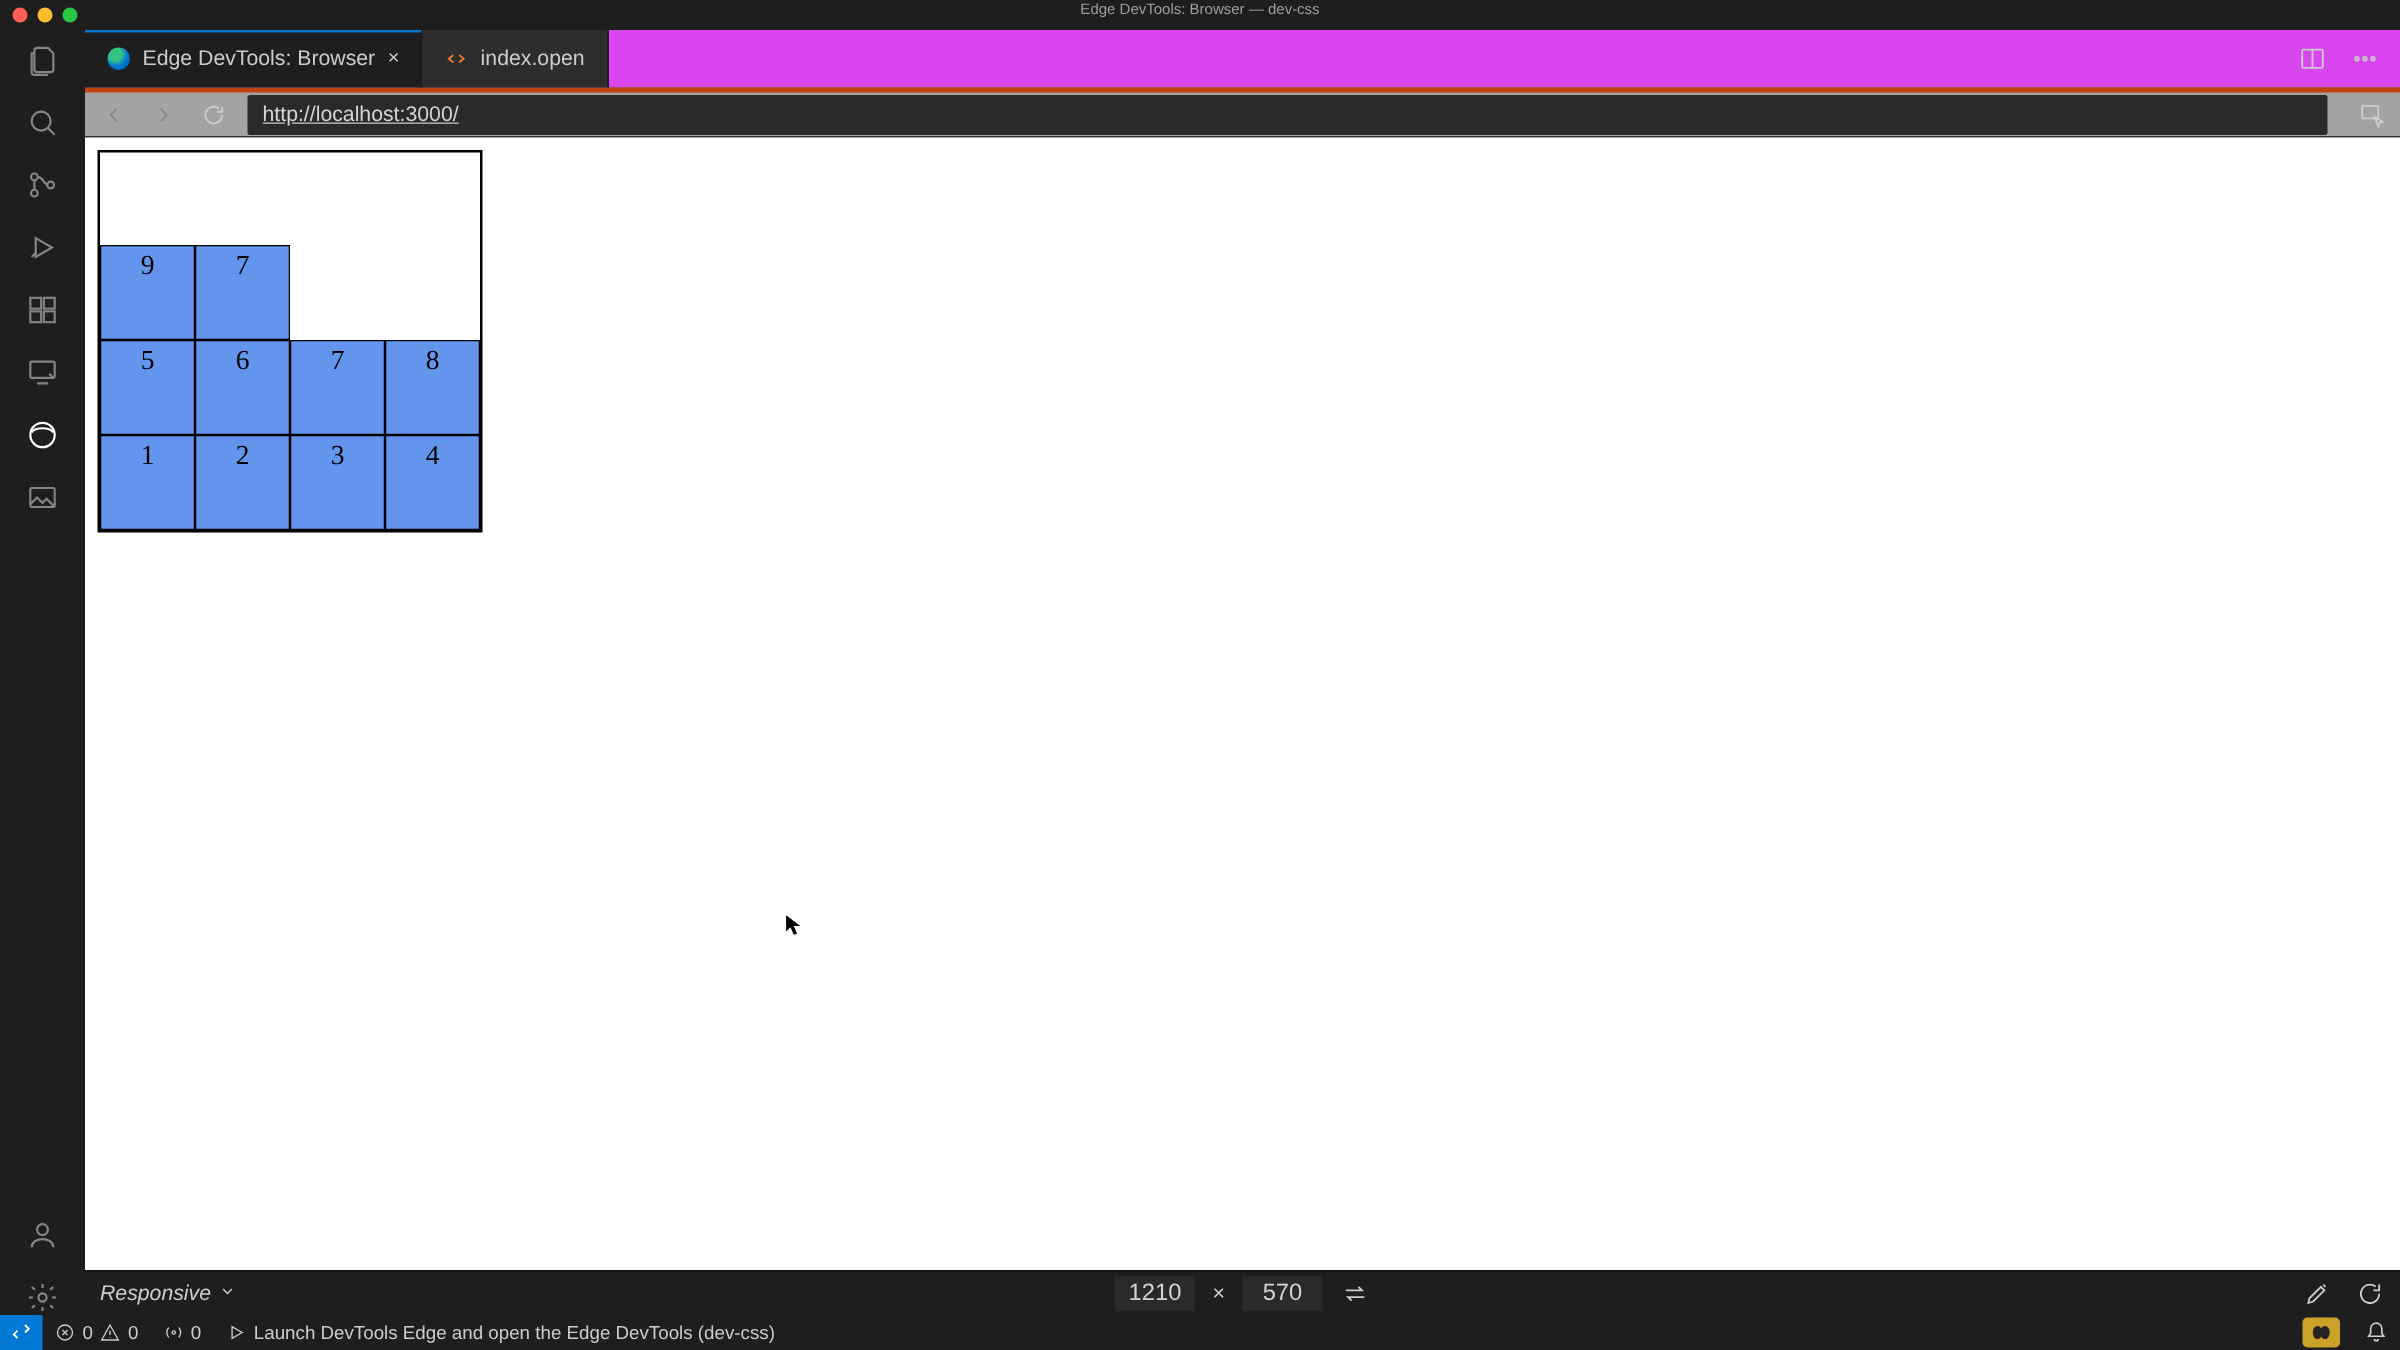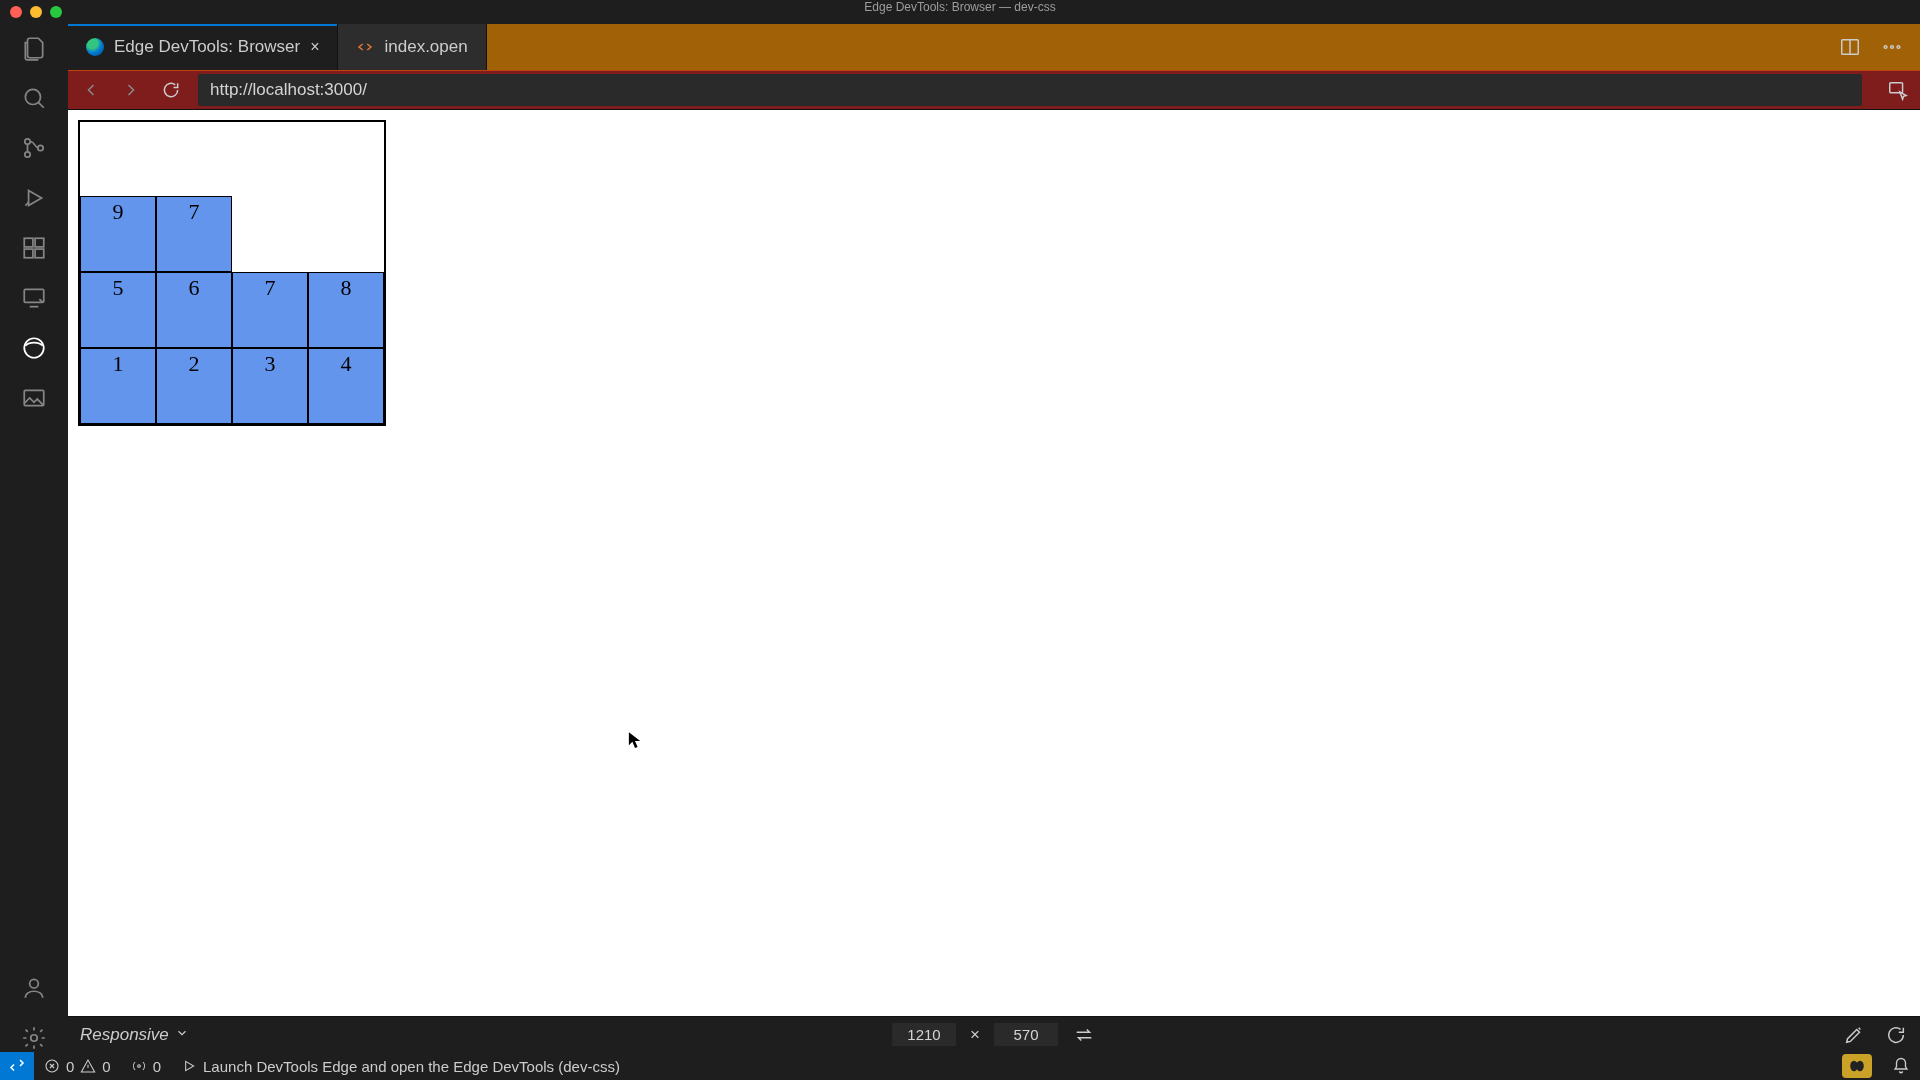--- a/index.html
+++ b/index.html
@@ -26,42 +26,42 @@
   }
   .activitybar .spacer { flex: 1; }
   .act-icon { width: 28px; height: 28px; display:flex; align-items:center; justify-content:center; color:#858585; }
   .act-icon svg { width: 26px; height: 26px; stroke: currentColor; fill: none; stroke-width: 1.6; }
   .act-icon.active { color:#ffffff; }
 
   
   .main { flex: 1; display: flex; flex-direction: column; background:#1e1e1e; }
 
   
-  .tabbar { height: 46px; background:#a16207; display:flex; align-items:stretch; }
+  .tabbar { height: 46px; background:#d946ef; display:flex; align-items:stretch; }
   .tab {
     display:flex; align-items:center; gap:10px; padding: 0 18px;
     font-size: 17px; color:#cccccc; border-right:1px solid #111;
     background:#2d2d2d; position:relative;
   }
   .tab.active { background:#1e1e1e; }
   .tab.active::before {
     content:""; position:absolute; left:0; right:0; top:0; height:2px; background:#0078d4;
   }
   .tab .close { font-size:16px; color:#cccccc; }
   .tab-icon { width:18px; height:18px; display:inline-flex; align-items:center; justify-content:center; }
   .tab-icon.edge { border-radius:50%; background: radial-gradient(circle at 35% 30%, #33c481 0 30%, #0078d4 55%, #004e8c 100%); }
   .tab-icon.html svg { stroke:#e37933; fill:none; stroke-width:2; }
   .tabbar .right { margin-left:auto; display:flex; align-items:center; gap:18px; padding-right:16px; }
   .icon-btn { width:24px; height:24px; display:flex; align-items:center; justify-content:center; color:#cccccc; }
   .icon-btn svg { width:22px; height:22px; stroke:currentColor; fill:none; stroke-width:1.6; }
 
   
   .addressbar {
-    height: 40px; background:#7f1d1d; display:flex; align-items:center; gap:14px;
-    padding: 0 10px; border-top:1px solid #c2410c; border-bottom:1px solid #111;
+    height: 40px; background:#a3a3a3; display:flex; align-items:center; gap:14px;
+    padding: 0 10px; border-top:4px solid #c2410c; border-bottom:1px solid #111;text-decoration:underline;
   }
   .nav-btn { width:26px; height:26px; display:flex; align-items:center; justify-content:center; color:#8a8a8a; }
   .nav-btn.enabled { color:#cccccc; }
   .nav-btn svg { width:20px; height:20px; stroke:currentColor; fill:none; stroke-width:1.8; }
   .url-input {
     flex:1; background:#2a2a2a; border:none; color:#d4d4d4; font-size:17px;
     padding:6px 12px; border-radius:2px; outline:none;
   }
   .addr-right { margin-left:auto; display:flex; align-items:center; padding-left:10px; }
 
@@ -95,21 +95,21 @@
     border-color: transparent transparent #000 transparent;
     transform: rotate(-40deg);
   }
 
   
   .responsivebar {
     height: 36px; background:#1e1e1e; border-top:1px solid #111;
     display:flex; align-items:center; padding:0 12px; font-size:17px; color:#cccccc;
   }
   .responsivebar .center { position:absolute; left:50%; transform:translateX(-50%); display:flex; align-items:center; gap:14px; }
-  .dim-input { background:#2a2a2a; border:none; color:#d4d4d4; width:64px; text-align:center; font-size:15px; padding:3px 4px; }
+  .dim-input { background:#2a2a2a; border:none; color:#d4d4d4; width:64px; text-align:center; font-size:19px; padding:3px 4px; }
   .responsivebar .right { margin-left:auto; display:flex; align-items:center; gap:18px; }
 
   
   .statusbar {
     height:28px; background:#1e1e1e; display:flex; align-items:center;
     font-size:15px; color:#cccccc; position:relative;
   }
   .statusbar .remote { width:34px; height:28px; background:#0078d4; display:flex; align-items:center; justify-content:center; color:#fff; }
   .statusbar .seg { display:flex; align-items:center; gap:6px; padding:0 10px; }
   .statusbar .right { margin-left:auto; display:flex; align-items:center; }

